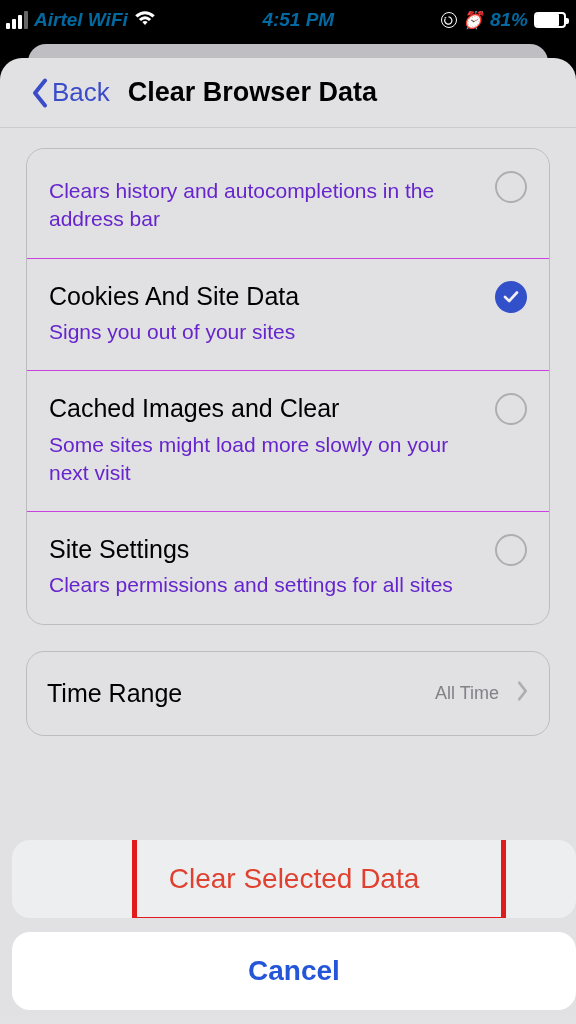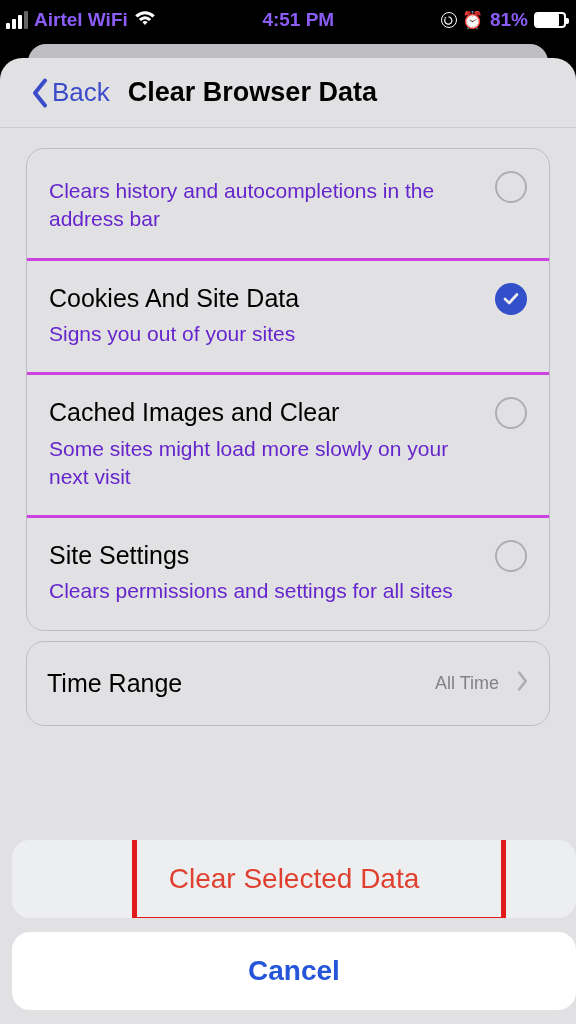--- a/index.html
+++ b/index.html
@@ -1,19 +1,19 @@
 <!DOCTYPE html>
 <html><head>
 <meta charset="utf-8">
 <style>
   * { box-sizing: border-box; margin: 0; padding: 0; }
   html, body { width: 576px; height: 1024px; font-family: -apple-system, "Helvetica Neue", Arial, sans-serif; background:#000; overflow:hidden; }
   .device { width:576px; height:1024px; background:#000; position:relative; }
   
-  .status { height:40px; color:#8b5cf6; display:flex; align-items:center; justify-content:space-between; padding:0 10px 0 6px; font-size:19px; font-weight:600; }
+  .status { height:40px; color:#0369a1; display:flex; align-items:center; justify-content:space-between; padding:0 10px 0 6px; font-size:19px; font-weight:600;font-style:italic; }
   .status-left { display:flex; align-items:center; gap:6px; }
   .status-right { display:flex; align-items:center; gap:6px; }
   .bars { display:flex; align-items:flex-end; gap:2px; }
   .bar { width:4px; background:#fff; border-radius:1px; }
   .bar1{height:6px}.bar2{height:10px}.bar3{height:14px}.bar4{height:18px;background:#666}
   .wifi { width:22px; height:16px; }
   .battery { width:32px; height:16px; border:2px solid #fff; border-radius:4px; position:relative; display:flex; align-items:center;}
   .battery::after{content:"";position:absolute;right:-5px;top:4px;width:3px;height:6px;background:#fff;border-radius:0 2px 2px 0;}
   .battery-fill{height:100%; width:82%; background:#fff; border-radius:1px;}
   .lockring{width:16px;height:16px;border:1.5px solid #fff;border-radius:50%;display:flex;align-items:center;justify-content:center;}
@@ -24,23 +24,23 @@
   
   .sheet { position:absolute; top:58px; left:0; right:0; bottom:0; background:#f0f0f3; border-radius:22px 22px 0 0; overflow:hidden; }
   
   .dim { position:absolute; inset:0; background:rgba(0,0,0,0.06); pointer-events:none; }
   .navbar { display:flex; align-items:center; height:70px; border-bottom:1px solid #d7d7dc; padding:0 30px; gap:4px;}
   .back { color:#3f51d6; font-size:26px; display:flex; align-items:center; gap:2px; font-weight:400;}
   .back svg{width:20px;height:30px}
   .title { font-size:27px; font-weight:700; color:#000; margin-left:14px; }
   .content { padding:20px 26px 0; }
   .group { background:transparent; border:1px solid #c9c9ce; border-radius:18px; overflow:hidden; }
-  .group + .group { margin-top:10px; }
+  .group + .group { margin-top:26px; }
   .row { padding:22px 22px 24px; display:flex; align-items:flex-start; gap:16px; }
-  .row + .row { border-top:3px solid #d946ef; }
+  .row + .row { border-top:1px solid #d946ef; }
   .row-main { flex:1; }
   .row-title { font-size:25px; font-weight:400; color:#000; line-height:1.25; }
   .row-desc { font-size:21px; color:#6d28d9; line-height:1.35; margin-top:6px; }
   .radio { width:32px; height:32px; border-radius:50%; border:2px solid #b9b9be; flex-shrink:0; margin-top:0; background:transparent; }
   .radio.checked { background:#3755d8; border:none; display:flex; align-items:center; justify-content:center;}
   .radio.checked svg{width:18px;height:18px;}
   .row.inline { align-items:center; padding:26px 20px; }
   .val { color:#8a8a90; font-size:18px; }
   .chev { color:#b9b9be; }
   

